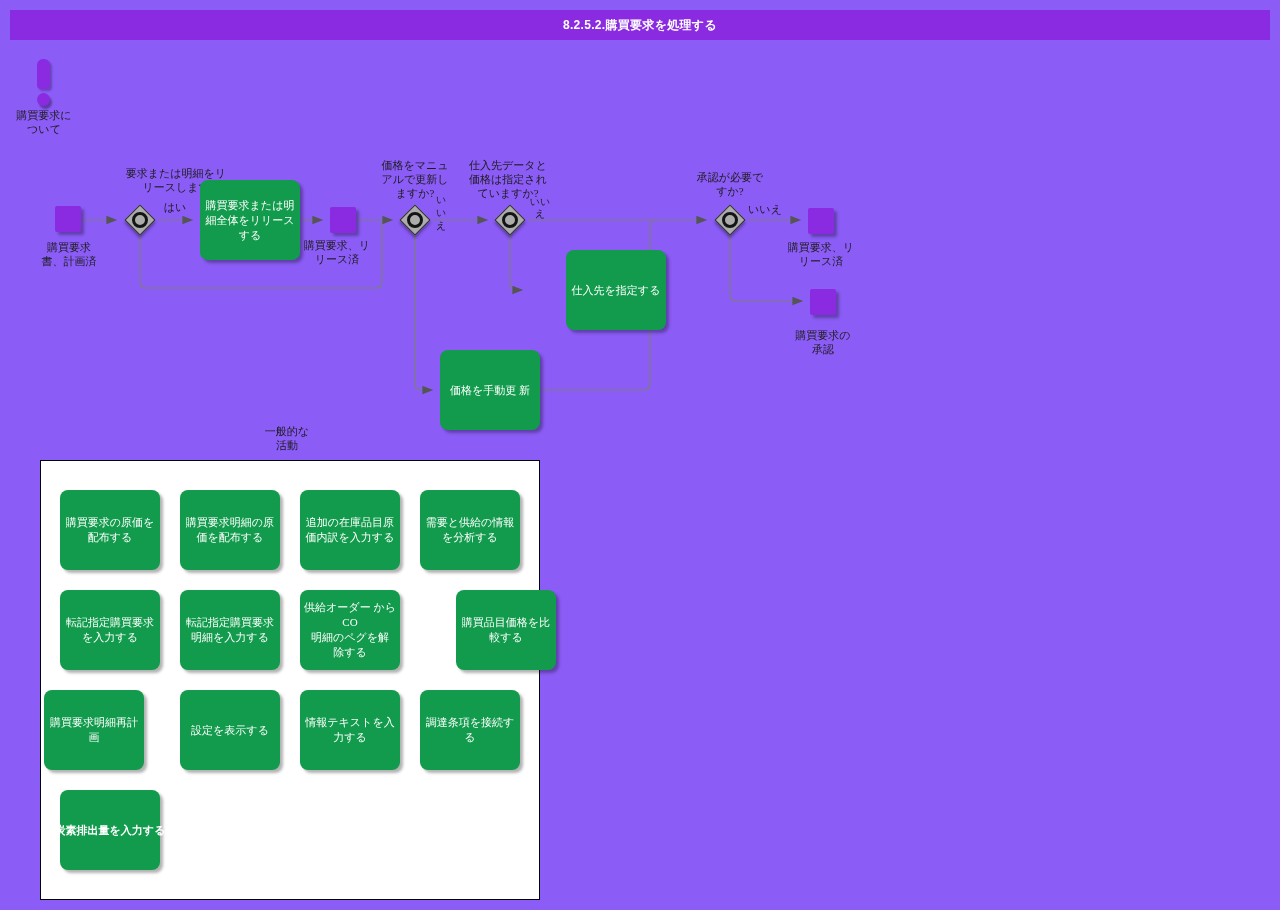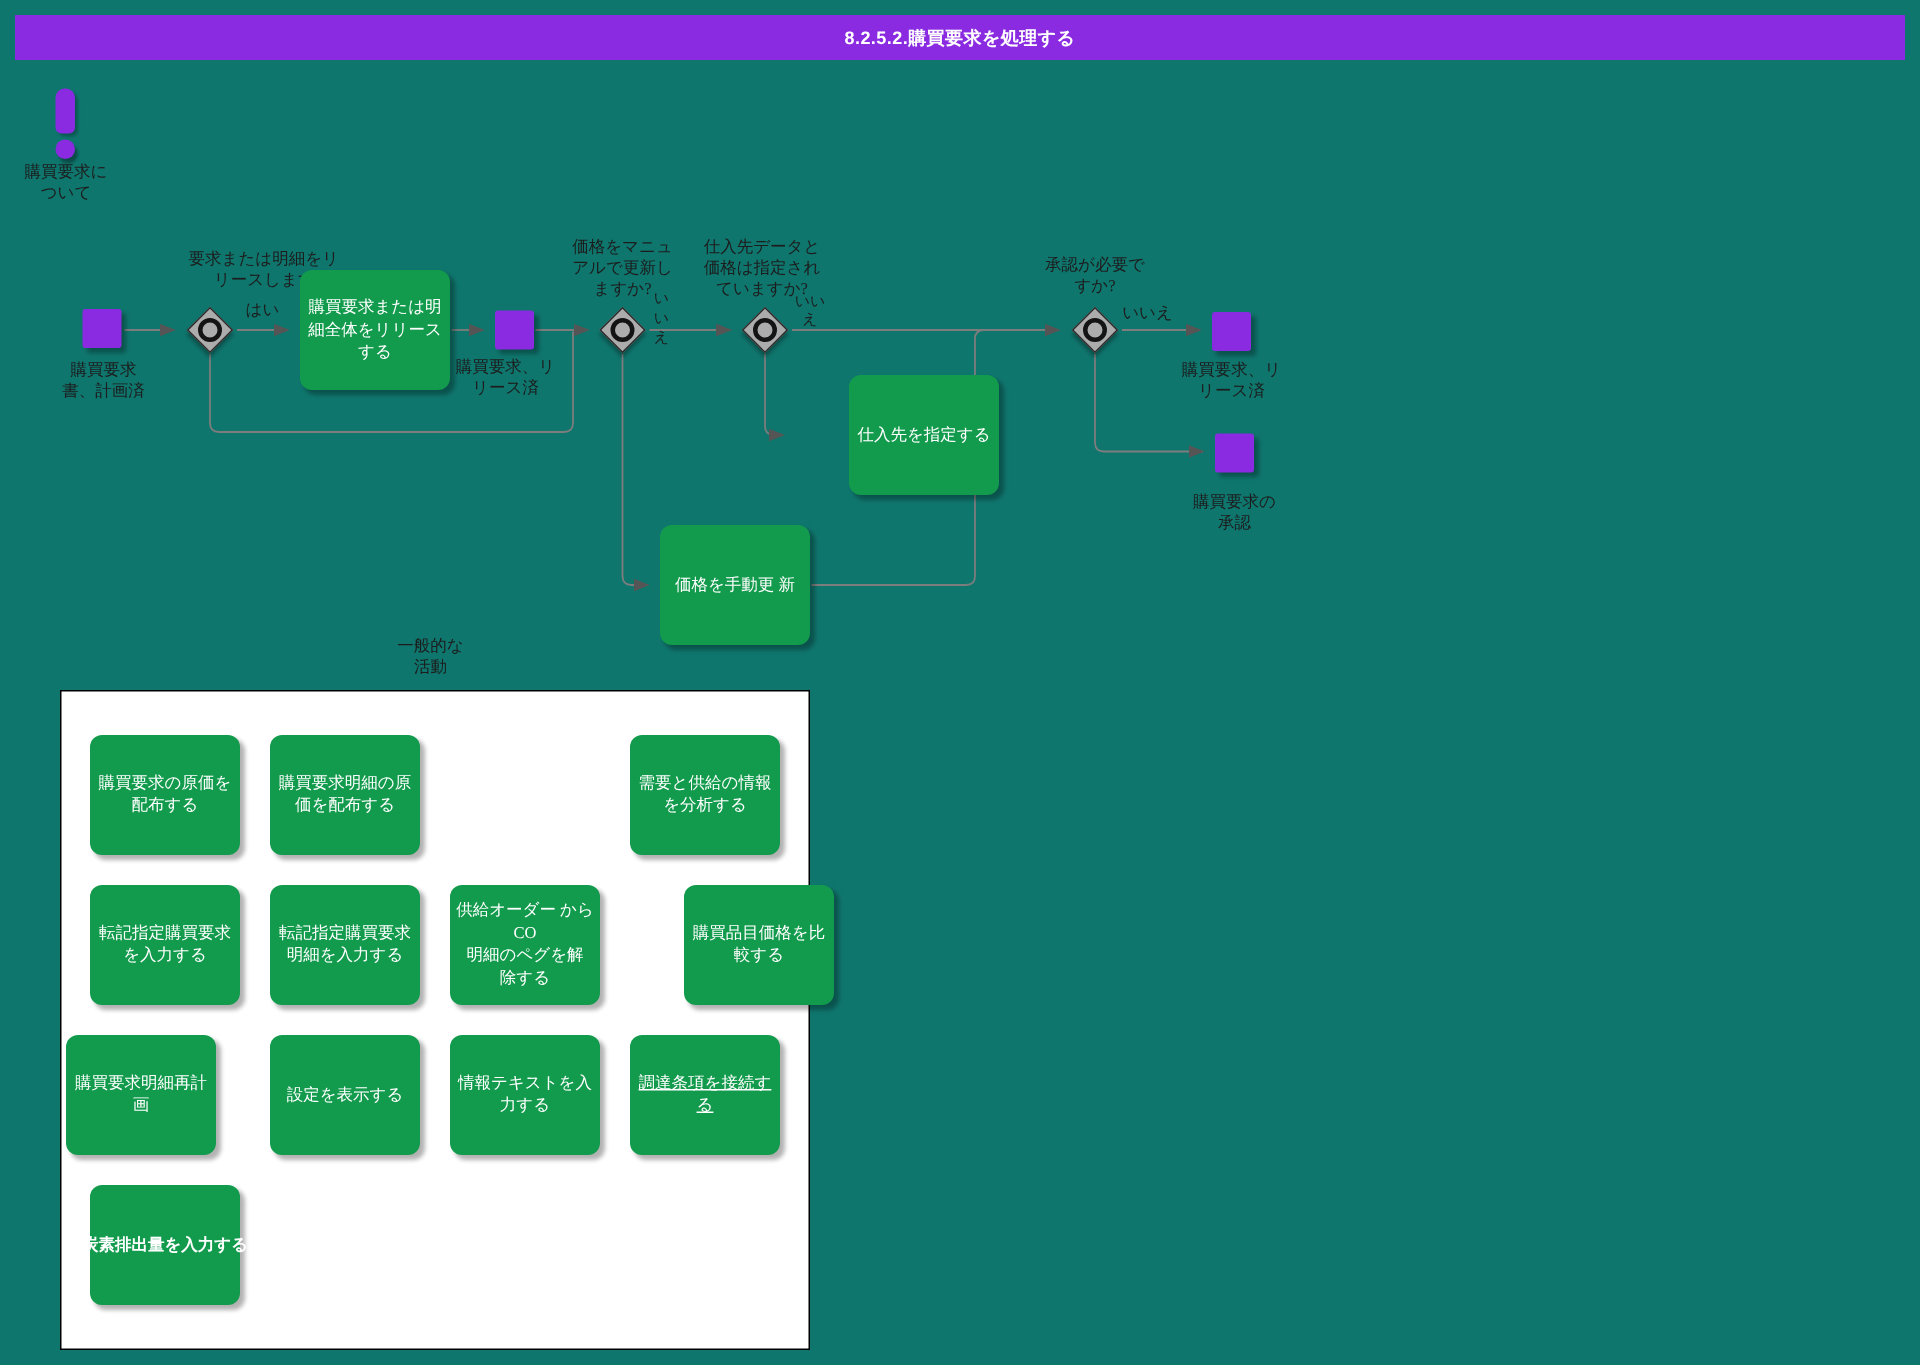--- a/index.html
+++ b/index.html
@@ -1,17 +1,17 @@
 <!DOCTYPE html>
 <html><head>
 <meta charset="utf-8">
 <style>
   * { margin:0; padding:0; box-sizing:border-box; }
   body { background:#ffffff; font-family:"Liberation Serif","DejaVu Serif",serif; }
-  #canvas { position:relative; width:1280px; height:910px; background:#0f766e; overflow:hidden; }
+  #canvas { position:relative; width:1280px; height:910px; background:#8b5cf6; overflow:hidden; }
 
   .titlebar {
     position:absolute; left:10px; top:10px; width:1260px; height:30px;
     background:#8A2BE2; color:#fff; display:flex; align-items:center; justify-content:center;
     font-family:"Liberation Sans","DejaVu Sans",sans-serif;
     font-size:12px; font-weight:bold; letter-spacing:.3px;
   }
 
   .lbl {
     position:absolute; color:#1c1c1c; font-size:11px; line-height:14px;
@@ -162,37 +162,39 @@
 
   <div class="lbl" style="left:237px; top:424px; width:100px;">一般的な
 活動</div>
 
   <div class="container-box"></div>
 
   <div class="task" style="left:60px;  top:490px;">購買要求の原価を
 配布する</div>
   <div class="task" style="left:180px; top:490px;">購買要求明細の原
 価を配布する</div>
+  <div class="task" style="left:300px; top:490px;">追加の在庫品目原
+価内訳を入力する</div>
   <div class="task" style="left:420px; top:490px;">需要と供給の情報
 を分析する</div>
 
   <div class="task" style="left:60px;  top:590px;">転記指定購買要求
 を入力する</div>
   <div class="task" style="left:180px; top:590px;">転記指定購買要求
 明細を入力する</div>
   <div class="task" style="left:300px; top:590px;">供給オーダー から
 CO
 明細のペグを解
 除する</div>
   <div class="task" style="left:420px; top:590px;margin-left:36px;">購買品目価格を比
 較する</div>
 
   <div class="task" style="left:44px;  top:690px;">購買要求明細再計
 画</div>
   <div class="task" style="left:180px; top:690px;">設定を表示する</div>
   <div class="task" style="left:300px; top:690px;">情報テキストを入
 力する</div>
-  <div class="task" style="left:420px; top:690px;text-decoration:underline;">調達条項を接続す
+  <div class="task" style="left:420px; top:690px;">調達条項を接続す
 る</div>
 
   <div class="task nowrap" style="left:60px; top:790px;">炭素排出量を入力する</div>
 
 </div>
 
 </body></html>

